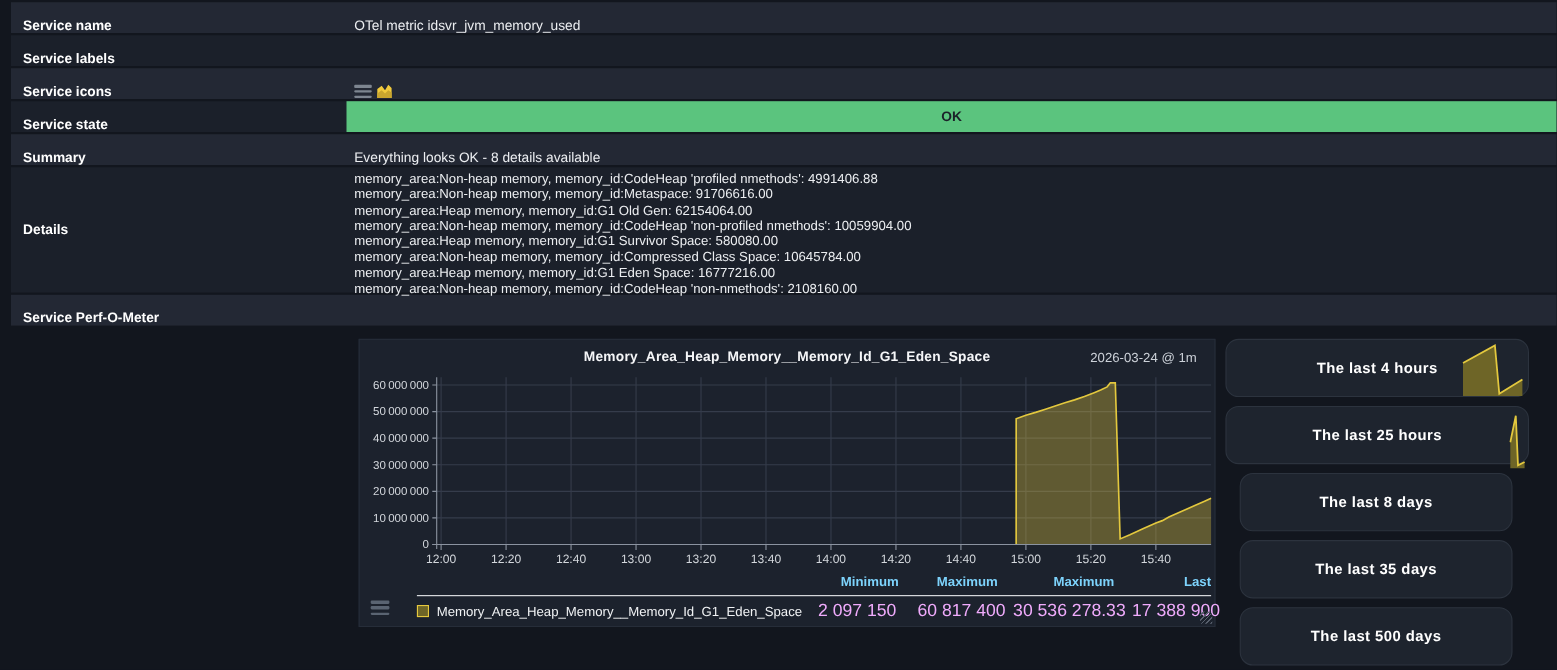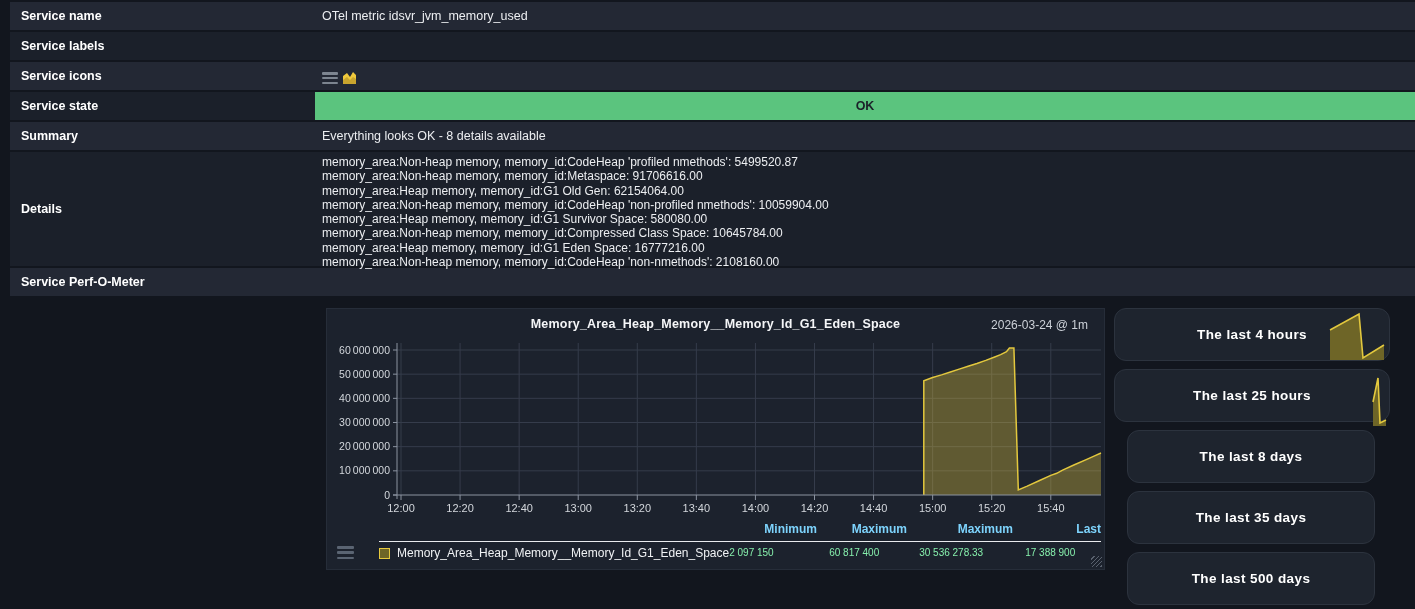--- a/index.html
+++ b/index.html
@@ -7,21 +7,21 @@
               font-family:"Liberation Sans", sans-serif; }
 
   
   .info-table { position:absolute; left:0; top:0; width:1415px; }
   .row { display:flex; margin-left:10px; margin-top:2px; }
   .row.alt-a { background:#232834; }
   .row.alt-b { background:#1b202a; }
   .row-label { width:305px; flex:0 0 305px; color:#ffffff; font-weight:bold;
                font-size:12.5px; padding:7px 6px 0 11px; }
   .row-value { flex:1; color:#eceef1; font-size:12.5px; padding:7px 8px 0 7px; }
-  .row-std { height:28px; }
+  .row-std { height:28px;align-items:flex-end; }
   .row-details { height:114px; }
   .details-lines { padding-top:3px; }
   .detail-line { color:#eceef1; font-size:12px; line-height:14.3px; white-space:nowrap; }
 
   .state-cell { flex:1; display:flex; align-items:center; justify-content:center; }
   .state-ok { background:#5bc47e; color:#1b2129; font-weight:bold; font-size:12.5px;
               width:100%; height:28px; display:flex; align-items:center; justify-content:center; }
 
   .icons-cell { display:flex; align-items:center; gap:4px; padding-top:4px; }
   .menu-icon-sm { width:16px; height:12px; display:inline-flex; flex-direction:column;
@@ -38,21 +38,21 @@
   .plot-svg { position:absolute; left:0; top:0; }
 
   .legend-menu { position:absolute; left:10px; top:237px; width:17px; height:13px;
                  display:flex; flex-direction:column; justify-content:space-between; cursor:pointer; }
   .legend-menu i { display:block; height:2.5px; background:#5a6472; border-radius:1px; }
 
   .legend { position:absolute; left:52px; top:213px; width:722px; }
   .legend-grid { display:grid; grid-template-columns:1fr 100px 90px 106px 88px; }
   .legend-head { color:#7dd3fc; font-weight:bold; font-size:12px; text-align:right; padding-bottom:4px; }
   .legend-sep { border-top:1.5px solid #e9ebee; margin-top:1px; }
-  .legend-val { color:#86efac; font-size:10px; text-align:left; padding-top:5px; }
+  .legend-val { color:#f0abfc; font-size:16px; text-align:center; padding-top:5px; }
   .legend-series { display:flex; align-items:center; gap:7px; color:#f0f2f4; font-size:12px;
                    padding-top:4px; text-align:left; }
   .legend-swatch { width:11px; height:11px; background:#6e6527; border:1.5px solid #e6c93e;
                    display:inline-block; }
   .resize-handle { position:absolute; right:2px; bottom:2px; width:11px; height:11px; cursor:nwse-resize;
                    background:repeating-linear-gradient(135deg, transparent 0 2px, #59616e 2px 3px); }
 
   
   .ranges { position:absolute; left:1114px; top:308px; }
   .time-btn { position:relative; height:53px; margin-bottom:8px; background:#1e242e;
@@ -103,21 +103,21 @@
   </div>
 
   <div class="row row-std alt-a">
     <div class="row-label">Summary</div>
     <div class="row-value">Everything looks OK - 8 details available</div>
   </div>
 
   <div class="row row-details alt-b">
     <div class="row-label" style="padding-top:50px;">Details</div>
     <div class="row-value details-lines" id="details-cell">
-        <div class="detail-line">memory_area:Non-heap memory, memory_id:CodeHeap 'profiled nmethods': 5499520.87</div>
+        <div class="detail-line">memory_area:Non-heap memory, memory_id:CodeHeap 'profiled nmethods': 4991406.88</div>
         <div class="detail-line">memory_area:Non-heap memory, memory_id:Metaspace: 91706616.00</div>
         <div class="detail-line">memory_area:Heap memory, memory_id:G1 Old Gen: 62154064.00</div>
         <div class="detail-line">memory_area:Non-heap memory, memory_id:CodeHeap 'non-profiled nmethods': 10059904.00</div>
         <div class="detail-line">memory_area:Heap memory, memory_id:G1 Survivor Space: 580080.00</div>
         <div class="detail-line">memory_area:Non-heap memory, memory_id:Compressed Class Space: 10645784.00</div>
         <div class="detail-line">memory_area:Heap memory, memory_id:G1 Eden Space: 16777216.00</div>
         <div class="detail-line">memory_area:Non-heap memory, memory_id:CodeHeap 'non-nmethods': 2108160.00</div>
       </div>
   </div>
 

